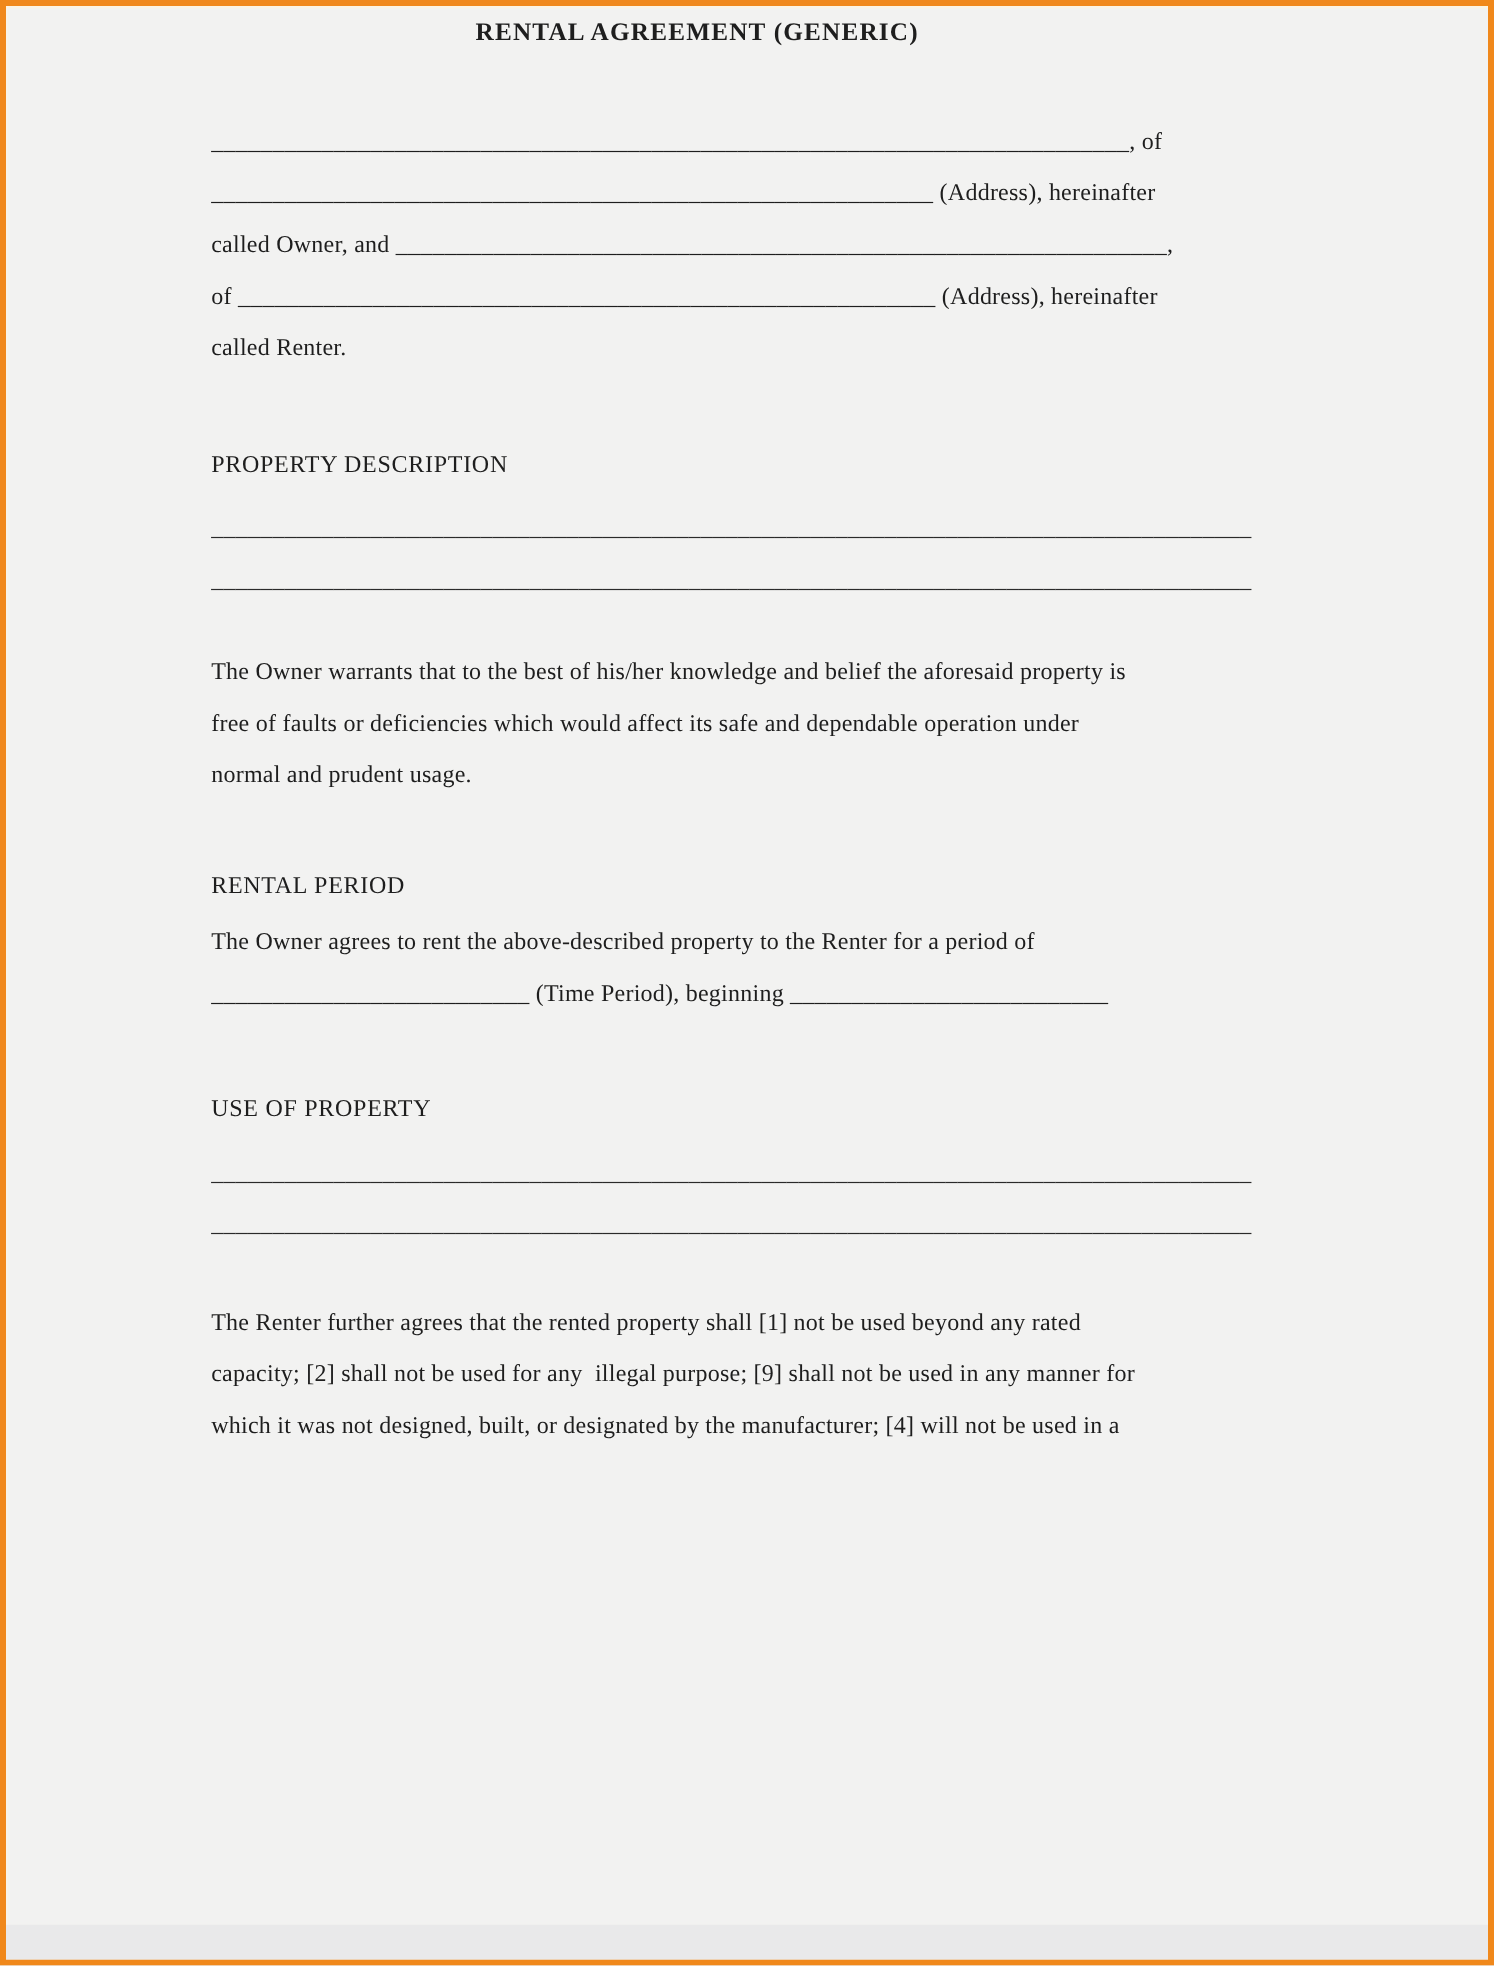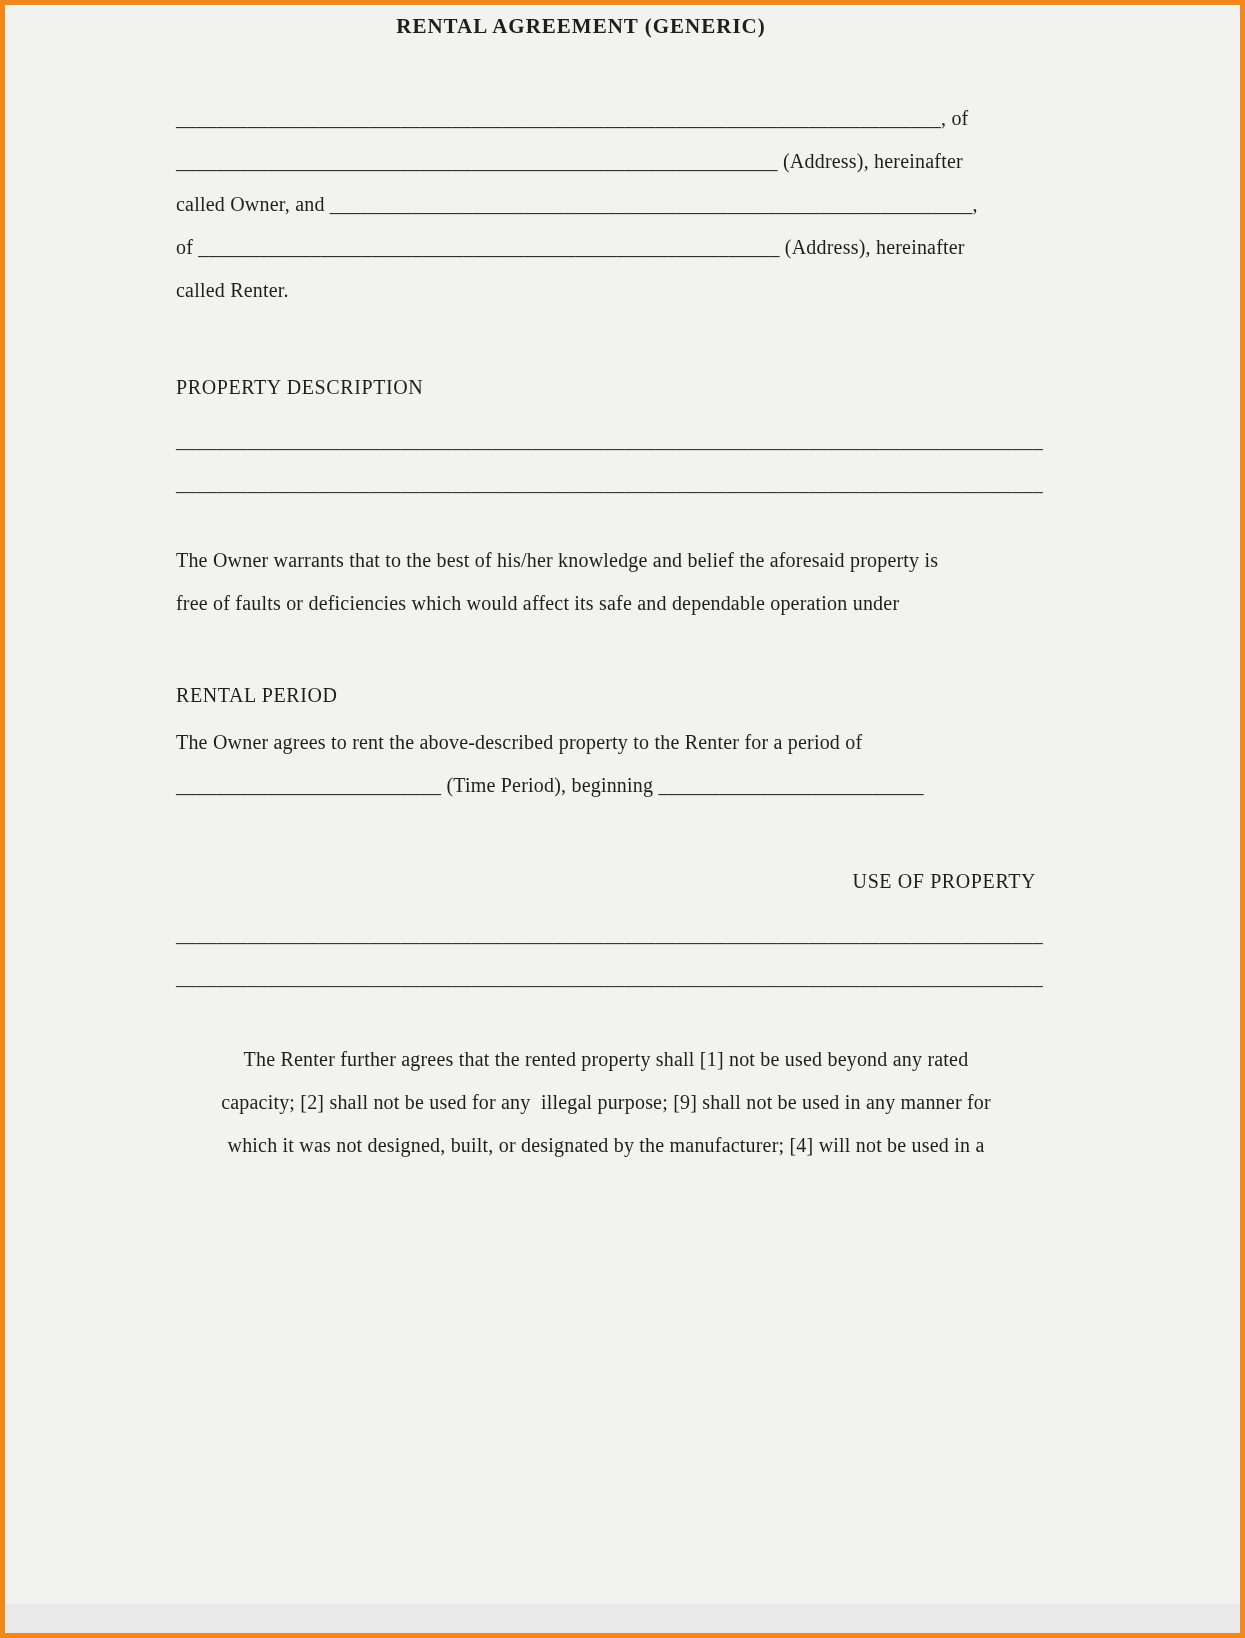--- a/index.html
+++ b/index.html
@@ -43,23 +43,23 @@
     line-height: 43px;
     letter-spacing: 0.6px;
   }
 
   .intro            { margin-top: 49px; }
   .pd-heading       { margin-top: 54px; }
   .pd-blanks        { margin-top: 10px; }
   .warranty         { margin-top: 34px; }
   .rental-heading   { margin-top: 49px; }
   .rental-lines     { margin-top: 4px;  }
-  .use-heading      { margin-top: 53px; text-align: right; }
+  .use-heading      { margin-top: 53px; }
   .use-blanks       { margin-top: 10px; }
-  .renter           { margin-top: 39px; text-align: center; }
+  .renter           { margin-top: 39px; }
 
   .blank-line { color: #2a2a2a; }
 
   .bottom-shade {
     position: absolute;
     left: 0; right: 0; bottom: 0;
     height: 29px;
     background: #e9e9ea;
   }
 </style>
@@ -82,20 +82,21 @@
     <div class="section-heading pd-heading">PROPERTY DESCRIPTION</div>
 
     <div class="pd-blanks">
       <div class="line blank-line">_____________________________________________________________________________________</div>
       <div class="line blank-line">_____________________________________________________________________________________</div>
     </div>
 
     <div class="warranty">
       <div class="line">The Owner warrants that to the best of his/her knowledge and belief the aforesaid property is</div>
       <div class="line">free of faults or deficiencies which would affect its safe and dependable operation under</div>
+      <div class="line">normal and prudent usage.</div>
     </div>
 
     <div class="section-heading rental-heading">RENTAL PERIOD</div>
 
     <div class="rental-lines">
       <div class="line">The Owner agrees to rent the above-described property to the Renter for a period of</div>
       <div class="line">__________________________ (Time Period), beginning __________________________</div>
     </div>
 
     <div class="section-heading use-heading">USE OF PROPERTY</div>

